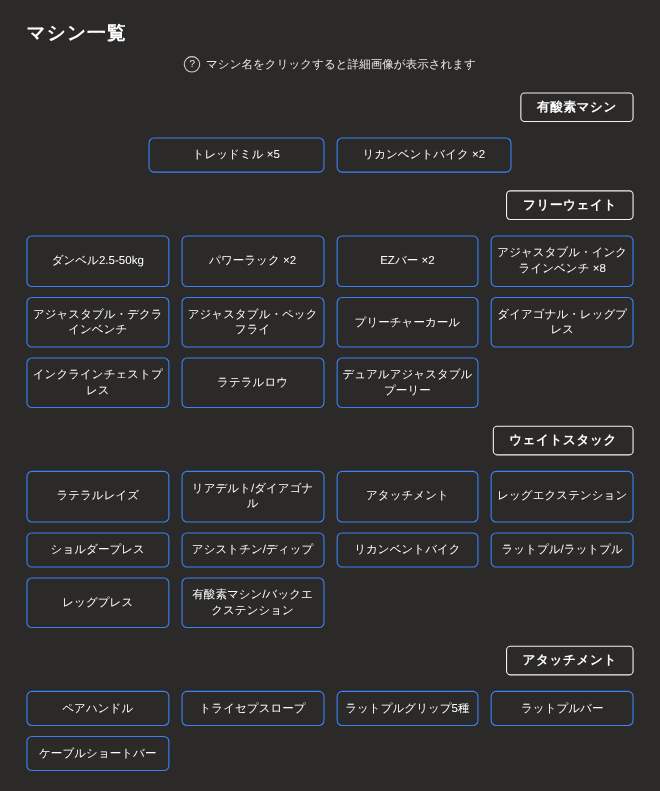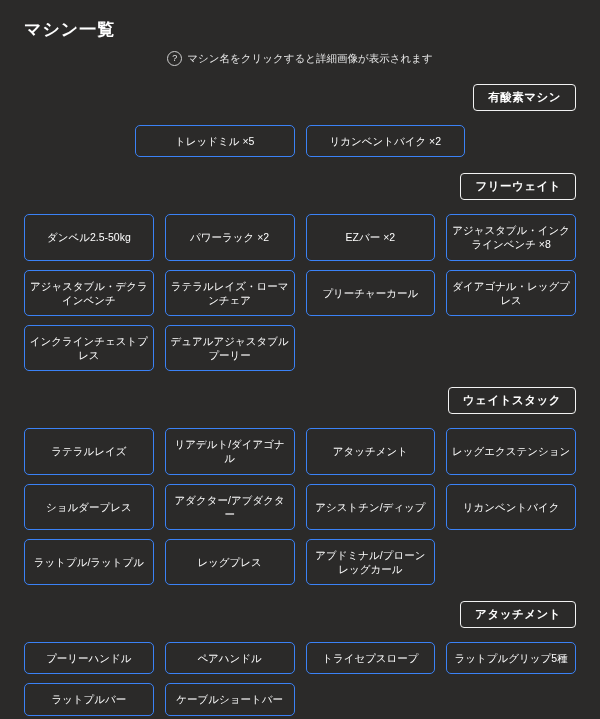--- a/index.html
+++ b/index.html
@@ -124,51 +124,50 @@
       <div class="section">
         <div class="section-head">
           <div class="section-title">フリーウェイト</div>
         </div>
         <div class="grid">
           <div class="machine">ダンベル2.5-50kg</div>
           <div class="machine">パワーラック ×2</div>
           <div class="machine">EZバー ×2</div>
           <div class="machine">アジャスタブル・インクラインベンチ ×8</div>
           <div class="machine">アジャスタブル・デクラインベンチ</div>
-          <div class="machine">ラテラルレイズ・ローマンチェア</div>
+          <div class="machine">アジャスタブル・ペックフライ</div>
           <div class="machine">プリーチャーカール</div>
           <div class="machine">ダイアゴナル・レッグプレス</div>
           <div class="machine">インクラインチェストプレス</div>
+          <div class="machine">ラテラルロウ</div>
           <div class="machine">デュアルアジャスタブルプーリー</div>
         </div>
       </div>
       <div class="section">
         <div class="section-head">
           <div class="section-title">ウェイトスタック</div>
         </div>
         <div class="grid">
           <div class="machine">ラテラルレイズ</div>
           <div class="machine">リアデルト/ダイアゴナル</div>
           <div class="machine">アタッチメント</div>
           <div class="machine">レッグエクステンション</div>
           <div class="machine">ショルダープレス</div>
-          <div class="machine">アダクター/アブダクター</div>
           <div class="machine">アシストチン/ディップ</div>
           <div class="machine">リカンベントバイク</div>
           <div class="machine">ラットプル/ラットプル</div>
           <div class="machine">レッグプレス</div>
-          <div class="machine">アブドミナル/プローンレッグカール</div>
+          <div class="machine">有酸素マシン/バックエクステンション</div>
         </div>
       </div>
       <div class="section">
         <div class="section-head">
           <div class="section-title">アタッチメント</div>
         </div>
         <div class="grid">
-          <div class="machine">プーリーハンドル</div>
           <div class="machine">ペアハンドル</div>
           <div class="machine">トライセプスロープ</div>
           <div class="machine">ラットプルグリップ5種</div>
           <div class="machine">ラットプルバー</div>
           <div class="machine">ケーブルショートバー</div>
         </div>
       </div>
     </div>
 
 </div>

